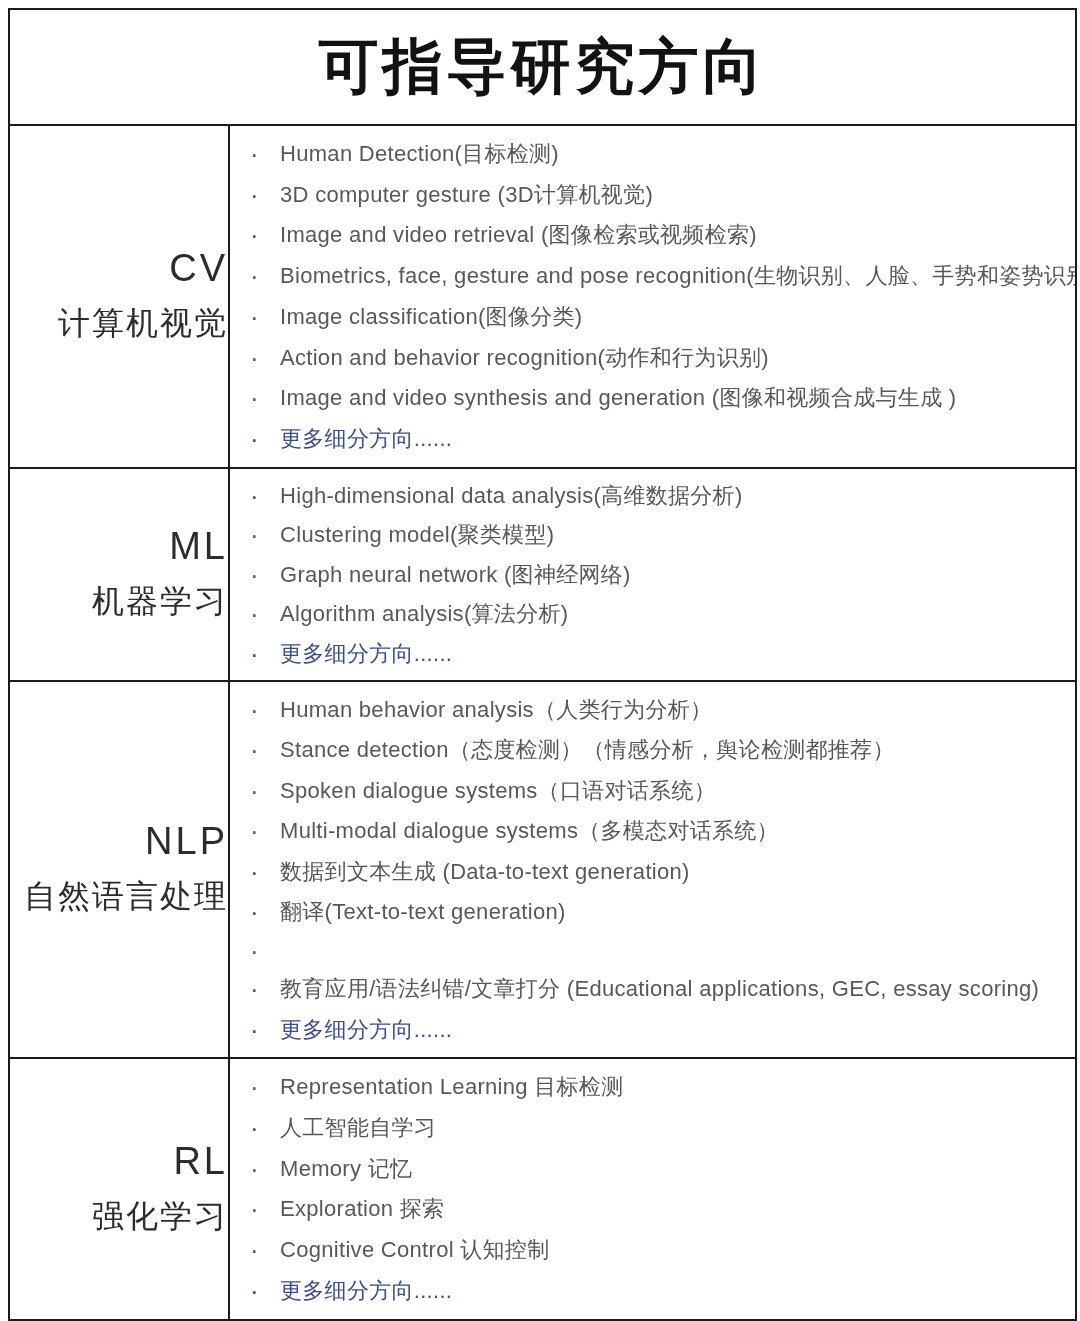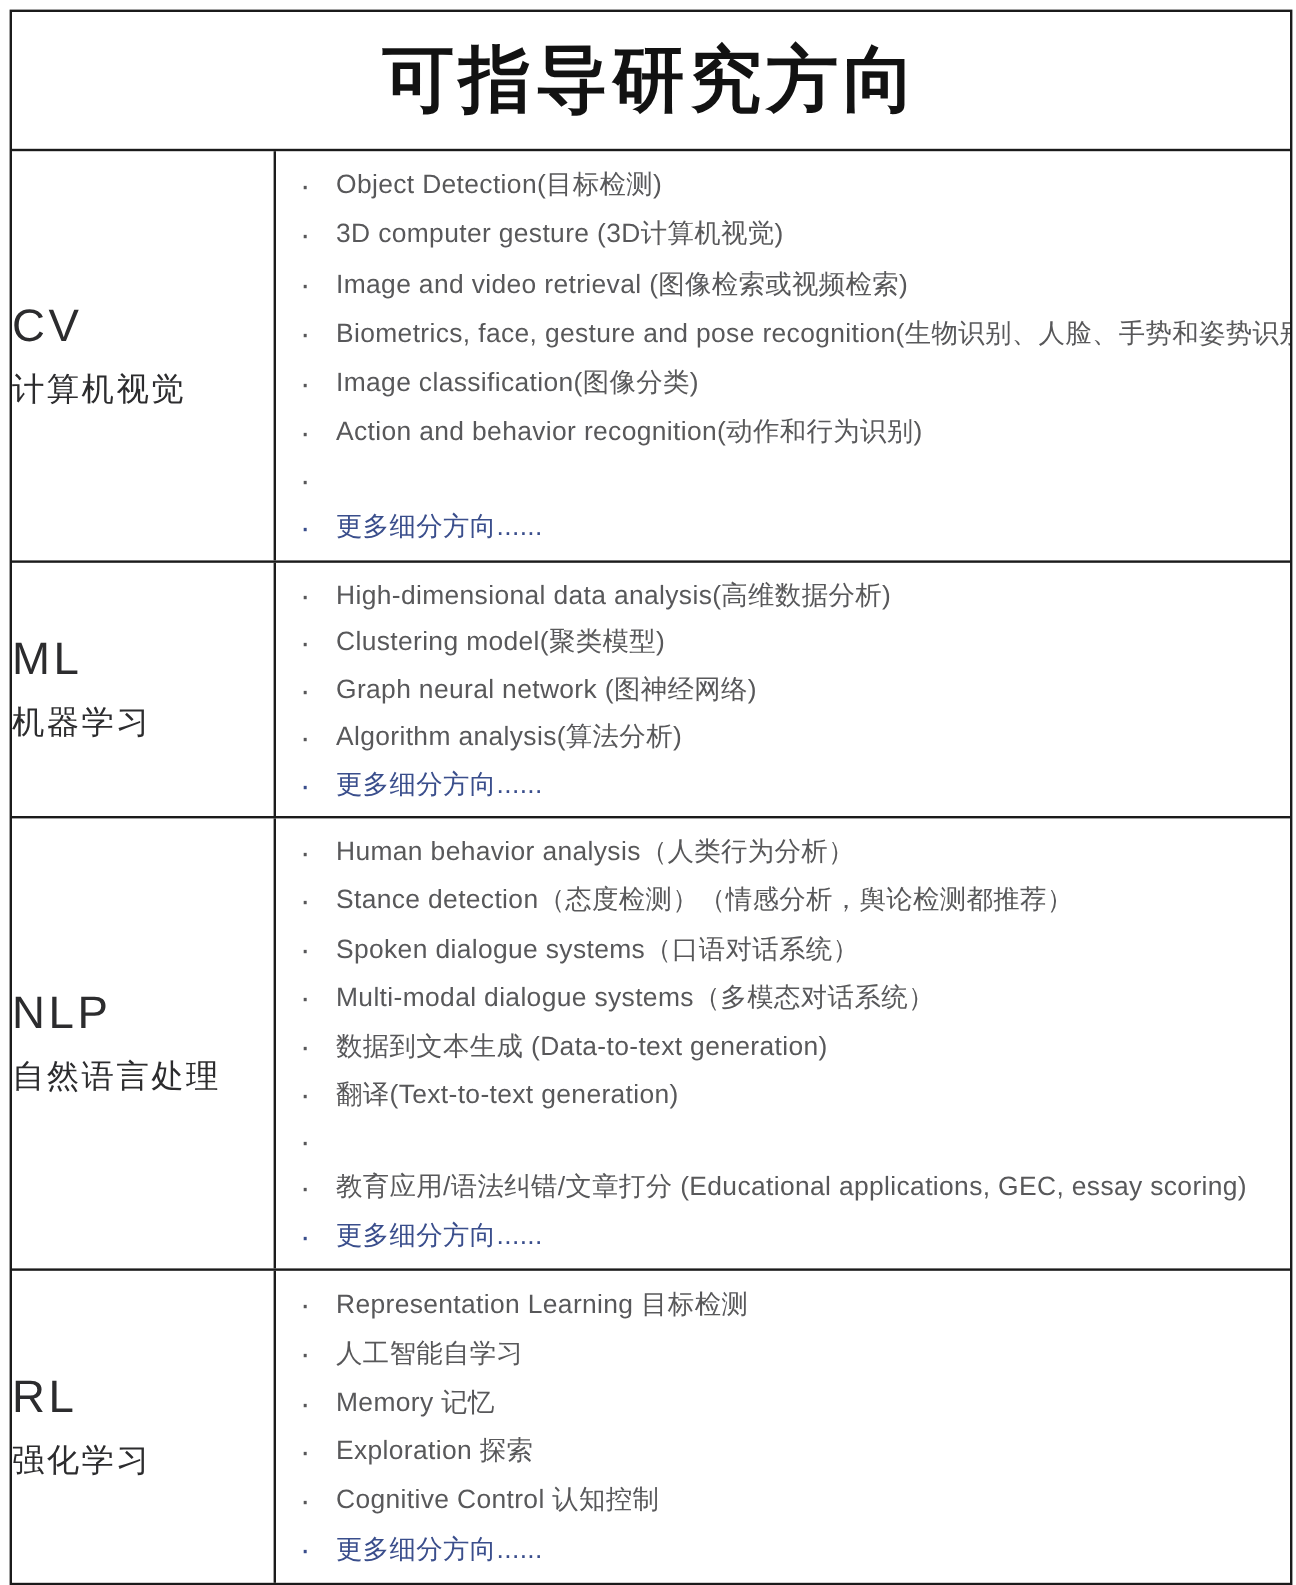--- a/index.html
+++ b/index.html
@@ -27,26 +27,26 @@
     grid-template-columns:220px 1fr;
     border-top:2px solid #1b1b1b;
   }
   .section-cv  { height:341px; }
   .section-ml  { height:211px; }
   .section-nlp { height:375px; }
   .section-rl  { height:260px; }
   .header-cell {
     border-right:2px solid #1b1b1b;
     display:flex; flex-direction:column;
-    align-items:flex-start; justify-content:center;
+    align-items:flex-end; justify-content:center;
     gap:12px;
     color:#2c2c2e;
   }
   .acronym { font-size:38px; letter-spacing:3px; font-weight:400; }
-  .chinese { font-size:27px; letter-spacing:2px; font-weight:400; }
+  .chinese { font-size:32px; letter-spacing:2px; font-weight:400; }
   .list {
     display:flex; flex-direction:column;
     justify-content:space-evenly;
     padding:2px 12px 2px 18px;
     overflow:hidden;
   }
   .item {
     display:flex; align-items:center;
     font-size:22px;
     color:#58585a;
@@ -69,21 +69,21 @@
     <div class="title-row">可指导研究方向</div>
     <div>
         <div class="section section-cv">
           <div class="header-cell">
             <div class="acronym">CV</div>
             <div class="chinese">计算机视觉</div>
           </div>
           <div class="list">
             <div class="item">
               <span class="bullet">·</span>
-              <span>Object Detection(目标检测)</span>
+              <span>Human Detection(目标检测)</span>
             </div>
             <div class="item">
               <span class="bullet">·</span>
               <span>3D computer gesture (3D计算机视觉)</span>
             </div>
             <div class="item">
               <span class="bullet">·</span>
               <span>Image and video retrieval (图像检索或视频检索)</span>
             </div>
             <div class="item">
@@ -93,20 +93,21 @@
             <div class="item">
               <span class="bullet">·</span>
               <span>Image classification(图像分类)</span>
             </div>
             <div class="item">
               <span class="bullet">·</span>
               <span>Action and behavior recognition(动作和行为识别)</span>
             </div>
             <div class="item">
               <span class="bullet">·</span>
+              <span>Image and video synthesis and generation (图像和视频合成与生成 )</span>
             </div>
             <div class="item highlight">
               <span class="bullet">·</span>
               <span>更多细分方向......</span>
             </div>
           </div>
         </div>
         <div class="section section-ml">
           <div class="header-cell">
             <div class="acronym">ML</div>

